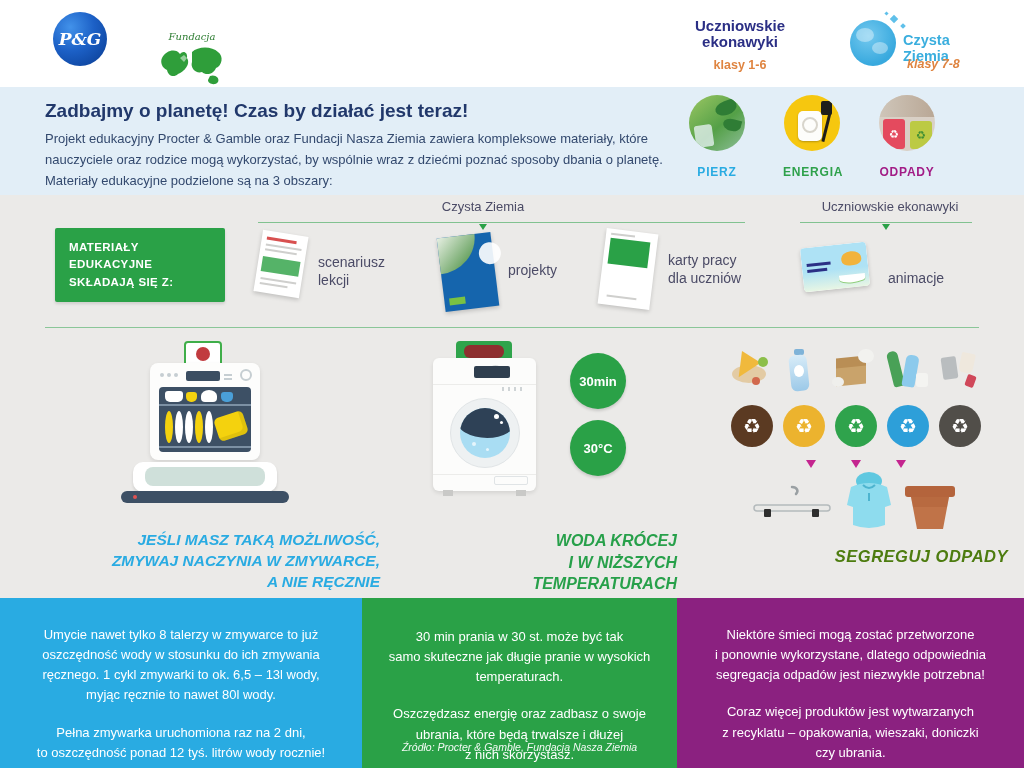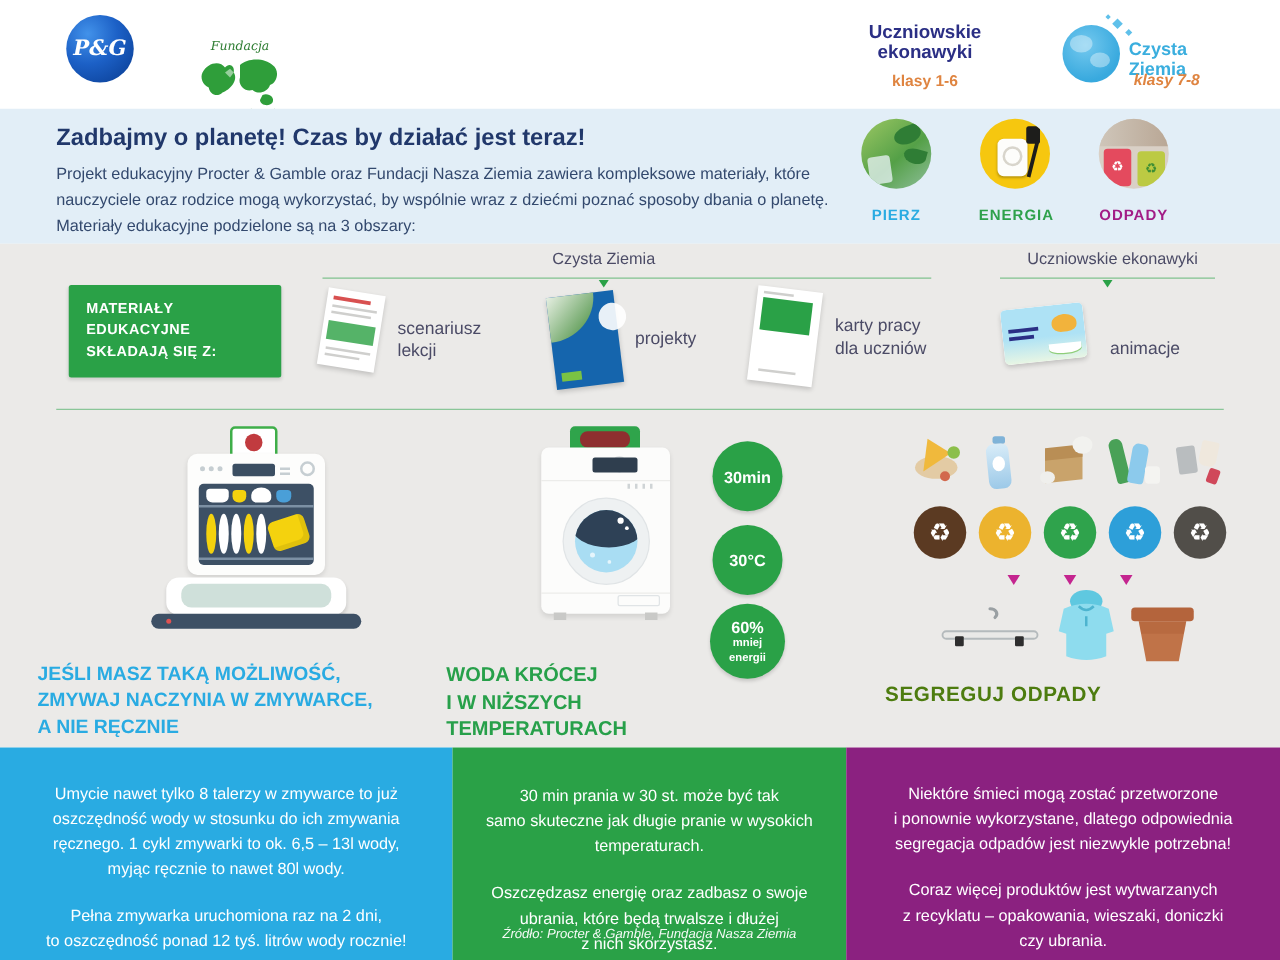--- a/index.html
+++ b/index.html
@@ -121,21 +121,21 @@
 
   
   .wphoto { position:absolute; top:152px; width:48px; height:46px; }
   .bin { position:absolute; top:210px; width:42px; height:42px; border-radius:50%; display:flex; align-items:center; justify-content:center; }
   .bin span { color:#fff; font-size:20px; font-family:"DejaVu Sans", sans-serif; line-height:1; }
   .tri { position:absolute; top:265px; width:0; height:0; border-left:5px solid transparent; border-right:5px solid transparent; border-top:8px solid #c4258f; }
   .hanger { position:absolute; left:750px; top:290px; }
   .hoodie { position:absolute; left:843px; top:276px; }
   .pot { position:absolute; left:901px; top:288px; }
 
-  .col-heading { position:absolute; text-align:left; font-weight:bold; white-space:pre-line; }
+  .col-heading { position:absolute; text-align:right; font-weight:bold; white-space:pre-line;font-style:italic; }
   .h-dw { left:30px; top:335px; width:350px; color:#29abe2; font-size:15.5px; line-height:1.35; }
   .h-wm { left:357px; top:335px; width:320px; color:#27a04a; font-size:16px; line-height:1.35; }
   .h-waste { left:708px; top:352px; width:300px; color:#4d7c0f; font-size:16.5px; letter-spacing:.5px; }
 
   
   .block { position:absolute; top:598px; height:170px; color:#fff; text-align:center; font-size:13px; line-height:1.55; }
   .block p { white-space:pre-line; }
   .blk-water { left:0; width:362px; background:#29abe2; padding:27px 26px 0; }
   .blk-energy { left:362px; width:315px; background:#2aa147; padding:29px 16px 0; }
   .blk-waste { left:677px; width:347px; background:#8b2180; padding:27px 20px 0; }
@@ -327,25 +327,20 @@
       <span class="wm-leg" style="left:10px;"></span>
       <span class="wm-leg" style="right:10px;"></span>
     </div>
 
     <div class="badge b1">
         <span>30min</span>
       </div>
     <div class="badge b2">
         <span>30°C</span>
       </div>
-    <div class="badge b3">
-      <span class="big">60%</span>
-      <span class="small">mniej
-energii</span>
-    </div>
 
     <div class="wphoto" style="left:728px;">
       <div class="shp" style="left:4px;top:18px;width:34px;height:18px;background:#e3cba4;border-radius:50%;"></div>
       <div class="shp" style="left:6px;top:8px;width:0;height:0;border-left:11px solid transparent;border-right:11px solid transparent;border-top:24px solid #f0b93c;transform:rotate(32deg);"></div>
       <div class="shp" style="left:30px;top:10px;width:10px;height:10px;background:#8cbf4a;border-radius:50%;"></div>
       <div class="shp" style="left:24px;top:30px;width:8px;height:8px;background:#d2694d;border-radius:50%;"></div>
     </div>
     <div class="wphoto" style="left:780px;">
       <div class="shp" style="left:14px;top:2px;width:10px;height:6px;background:#7fb3d8;border-radius:2px;"></div>
       <div class="shp" style="left:10px;top:8px;width:18px;height:36px;background:linear-gradient(180deg,#d8ecf8,#9cc9e8);border-radius:6px;transform:rotate(-6deg);"></div>

